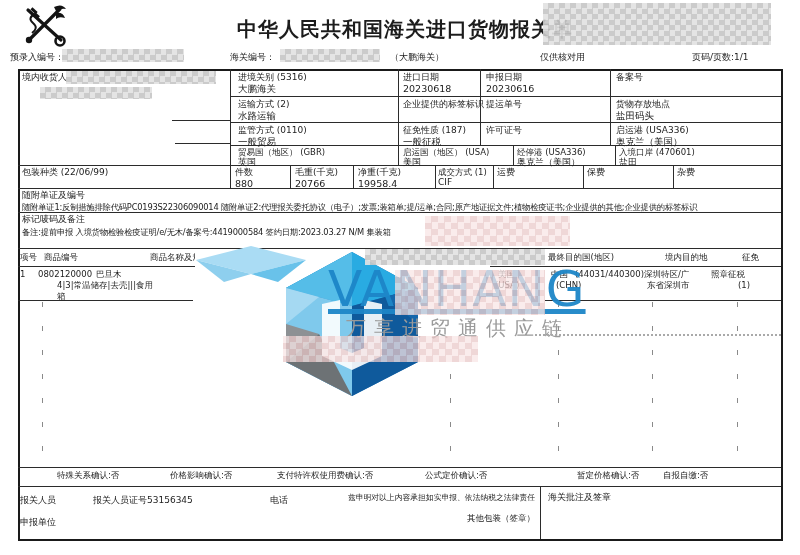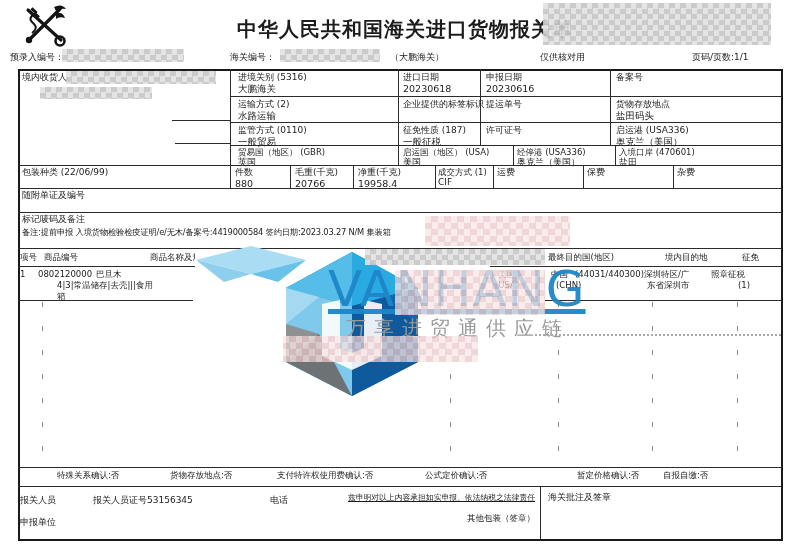--- a/index.html
+++ b/index.html
@@ -27,21 +27,21 @@
   .ticks{position:absolute;width:1px;top:302px;height:158px;
          background-image:repeating-linear-gradient(to bottom,#8a8a8a 0 5px,transparent 5px 24px);}
   .wm-bg{position:absolute;left:195px;top:252px;width:295px;height:108px;background:#fff;z-index:4;}
   .wm-brand{position:absolute;left:328px;top:260px;font-size:50px;font-weight:400;
             color:#1d86c8;letter-spacing:1px;z-index:5;opacity:.95;text-decoration:underline;}
   .wm-cn{position:absolute;left:346px;top:315px;font-size:20px;color:#9a9a9a;
          letter-spacing:8px;z-index:5;}
   .dotline{position:absolute;border-top:2px dotted #a9a9a9;z-index:5;}
   .cube{position:absolute;left:196px;top:244px;z-index:5;}
   .statement{position:absolute;left:300px;top:492px;width:235px;text-align:right;
-             font-size:7.8px;white-space:nowrap;text-decoration:underline;}
+             font-size:7.8px;white-space:nowrap;}
 </style>
 </head>
 <body>
 
 <div id="page">
 
   <svg class="abs" style="left:20px;top:3px" width="48" height="44" viewBox="0 0 48 44">
     <g stroke="#141414" fill="none" stroke-width="3.2" stroke-linecap="round">
       <line x1="9" y1="37" x2="40" y2="6"></line>
       <line x1="8" y1="7" x2="41" y2="37"></line>
@@ -198,20 +198,21 @@
     <div class="lbl">运费</div>
   </div>
   <div class="cell" style="left:587px;top:167px">
     <div class="lbl">保费</div>
   </div>
   <div class="cell" style="left:677px;top:167px">
     <div class="lbl">杂费</div>
   </div>
 
   <div class="abs lbl" style="left:22px;top:190px">随附单证及编号</div>
+  <div class="abs longtext" style="left:22px;top:202px">随附单证1:反制措施排除代码PC0193S22306090014 随附单证2:代理报关委托协议（电子）;发票;装箱单;提/运单;合同;原产地证据文件;植物检疫证书;企业提供的其他;企业提供的标签标识</div>
 
   <div class="abs lbl" style="left:22px;top:214px">标记唛码及备注</div>
   <div class="abs longtext" style="left:22px;top:227px">备注:提前申报 入境货物检验检疫证明/e/无木/备案号:4419000584 签约日期:2023.03.27 N/M 集装箱</div>
 
   <div class="gh" style="left:20px;top:252px">项号</div>
   <div class="gh" style="left:44px;top:252px">商品编号</div>
   <div class="gh" style="left:150px;top:252px">商品名称及规格型号</div>
   <div class="gh" style="left:300px;top:252px">数量及单位</div>
   <div class="gh" style="left:548px;top:252px">最终目的国(地区)</div>
   <div class="gh" style="left:665px;top:252px">境内目的地</div>
@@ -254,21 +255,21 @@
   <div class="wm-brand">VANHANG</div>
   <div class="wm-cn">万享进贸通供应链</div>
   <div class="dotline" style="left:535px;top:334px;width:246px"></div>
 
   <div class="mosaic" style="left:365px;top:249px;width:180px;height:16px"></div>
   <div class="mosaic pink" style="left:425px;top:216px;width:145px;height:30px"></div>
   <div class="mosaic pink" style="left:395px;top:270px;width:150px;height:45px"></div>
   <div class="mosaic pink" style="left:283px;top:336px;width:195px;height:26px"></div>
 
   <div class="conf" style="left:57px">特殊关系确认:否</div>
-  <div class="conf" style="left:170px">货物存放地点:否</div>
+  <div class="conf" style="left:170px">价格影响确认:否</div>
   <div class="conf" style="left:277px">支付特许权使用费确认:否</div>
   <div class="conf" style="left:425px">公式定价确认:否</div>
   <div class="conf" style="left:577px">暂定价格确认:否</div>
   <div class="conf" style="left:663px">自报自缴:否</div>
 
   <div class="abs lbl" style="left:20px;top:495px">报关人员</div>
   <div class="abs lbl" style="left:93px;top:495px">报关人员证号53156345</div>
   <div class="abs lbl" style="left:270px;top:495px">电话</div>
   <div class="statement">兹申明对以上内容承担如实申报、依法纳税之法律责任</div>
   <div class="abs lbl" style="left:548px;top:492px">海关批注及签章</div>

